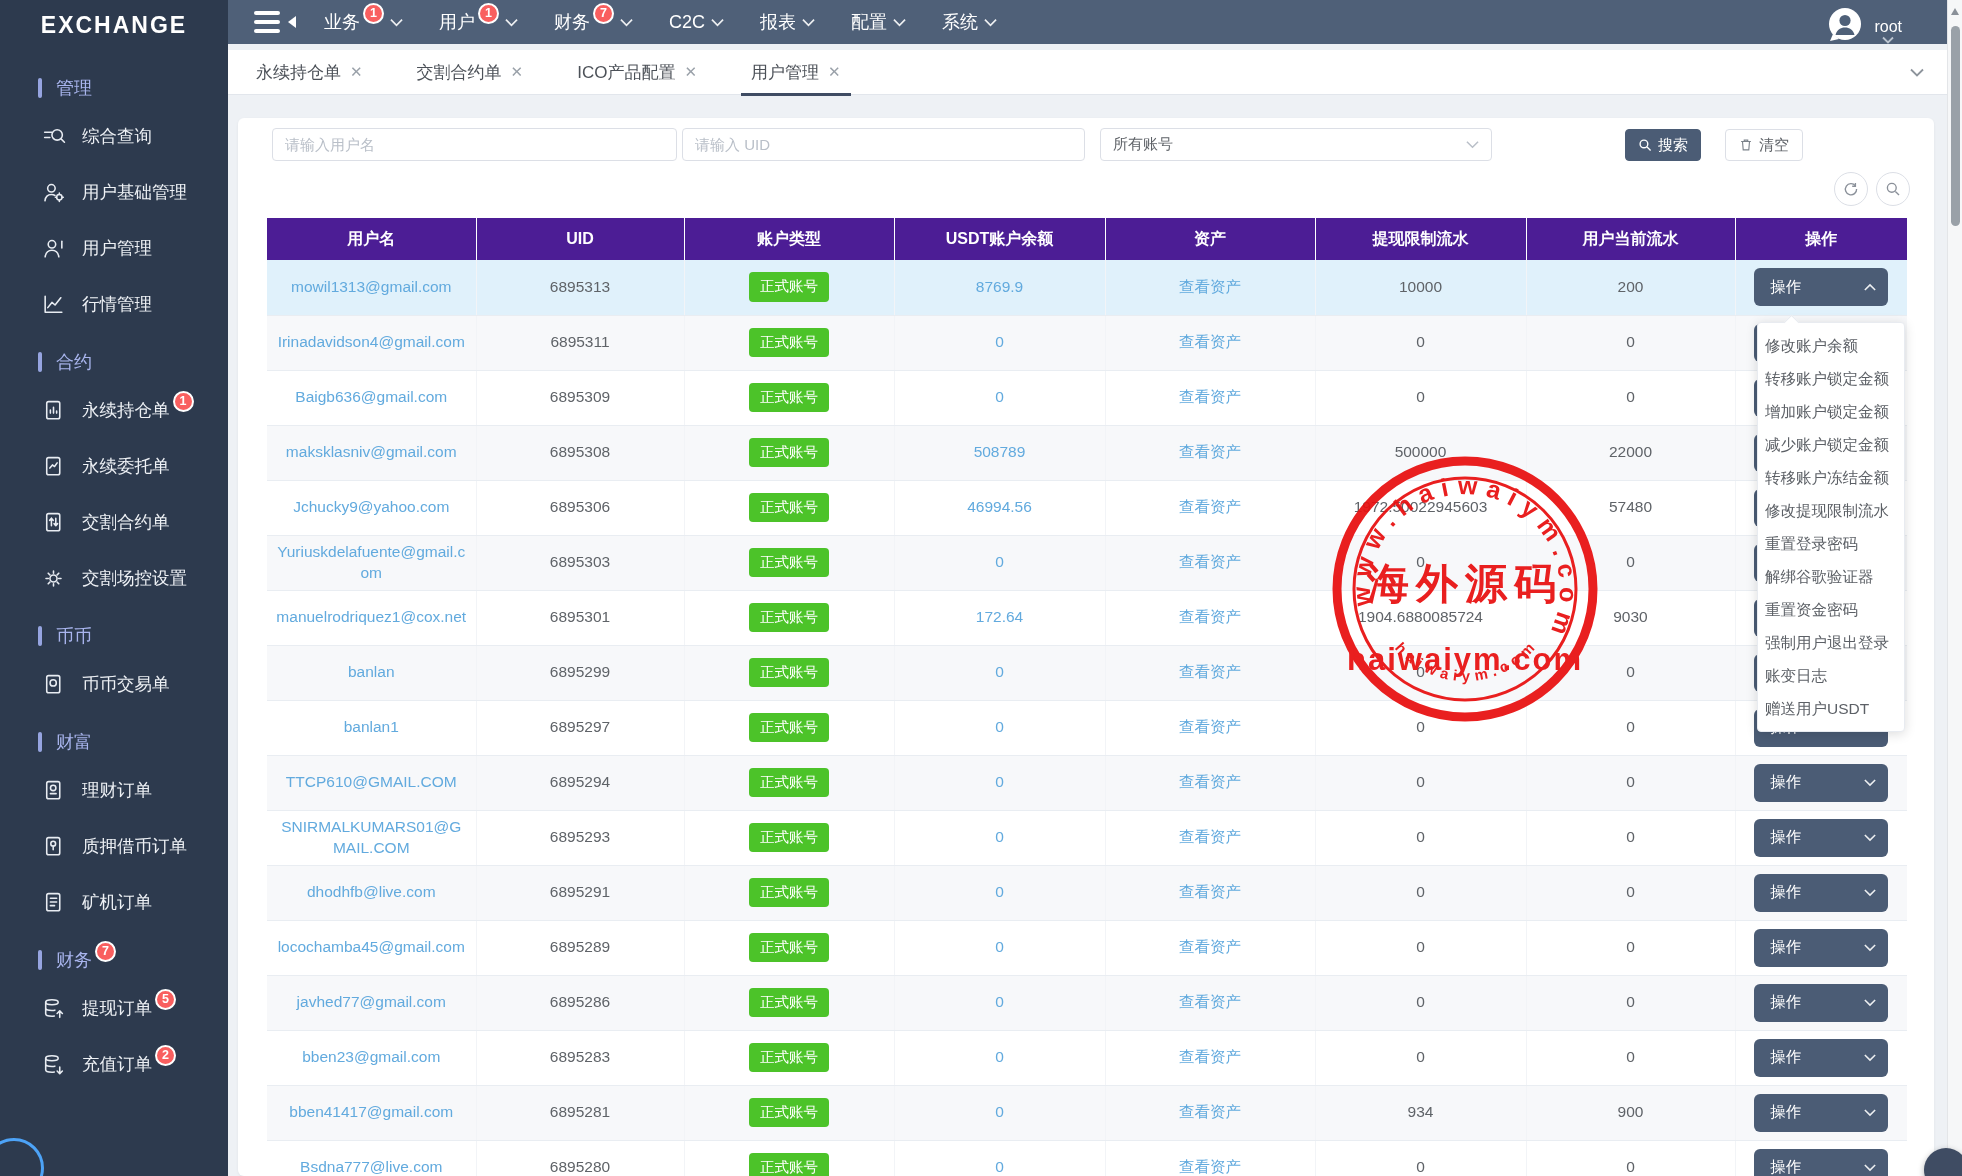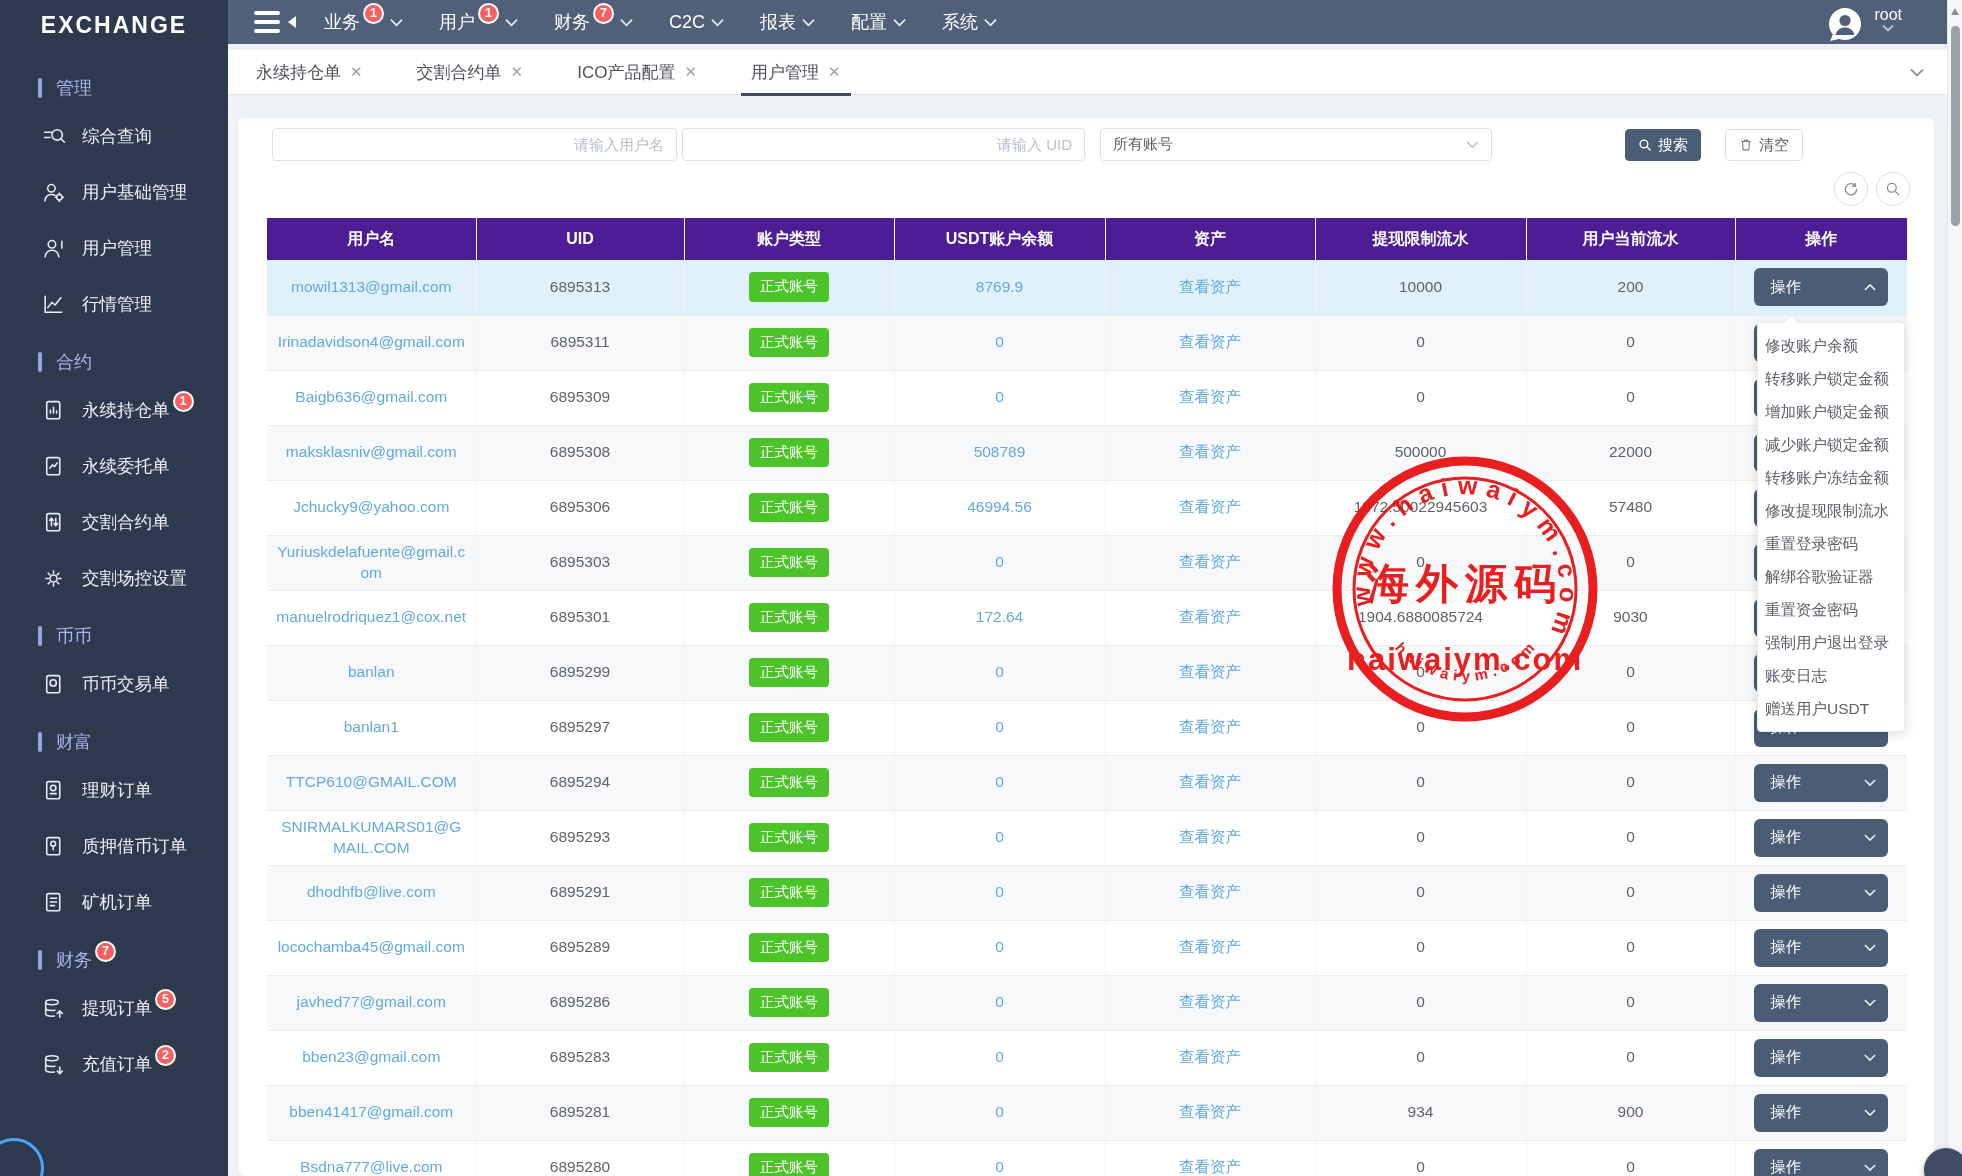--- a/index.html
+++ b/index.html
@@ -20,35 +20,35 @@
 
   
   .topbar{position:absolute;left:228px;top:0;width:1734px;height:44px;background:#4f6078;display:flex;align-items:center;z-index:15;}
   .burger{margin-left:26px;display:flex;align-items:center;gap:8px;cursor:pointer;}
   .burger .bars{display:flex;flex-direction:column;gap:5px;}
   .burger .bars i{display:block;width:26px;height:4px;background:#fff;border-radius:2px;}
   .burger .tri{width:0;height:0;border-top:6px solid transparent;border-bottom:6px solid transparent;border-right:8px solid #fff;}
   .topnav{display:flex;margin-left:28px;gap:36px;height:50px;align-items:center;}
   .nav-item{display:flex;align-items:center;color:#fff;font-size:18px;cursor:pointer;}
   .nav-item .chev{margin-left:6px;opacity:.9;display:flex;}
-  .userbox{position:absolute;right:60px;top:6px;display:flex;gap:10px;align-items:flex-start;cursor:pointer;}
+  .userbox{position:absolute;right:60px;top:6px;display:flex;gap:10px;align-items:flex-end;cursor:pointer;}
   .usercol{display:flex;flex-direction:column;align-items:flex-start;line-height:1.1;}
   .usercol .uname{color:#fff;font-size:16px;}
   .usercol .chev{margin-left:8px;opacity:.85;display:flex;}
 
   
   .tabbar{position:absolute;left:228px;top:50px;width:1734px;height:45px;background:#fff;border-bottom:1px solid #e2e6ec;display:flex;align-items:center;padding-left:18px;box-sizing:border-box;z-index:14;}
   .tab{position:relative;height:45px;display:flex;align-items:center;padding:0 10px;margin-right:34px;color:#4c5158;font-size:17px;cursor:pointer;}
   .tab .x{margin-left:9px;color:#9aa1a9;font-size:15px;}
   .tab.active::after{content:"";position:absolute;left:0;right:0;bottom:-1px;height:3px;background:#3f4c63;}
   .tab-chevron{position:absolute;right:38px;color:#8d949c;display:flex;cursor:pointer;}
 
   
   .card{position:absolute;left:238px;top:118px;width:1696px;height:1058px;background:#fff;border-radius:6px;box-shadow:0 1px 3px rgba(0,0,0,.06);z-index:10;}
-  .inp{position:absolute;height:33px;border:1px solid #dcdfe6;border-radius:4px;box-sizing:border-box;font-size:15px;color:#5f6368;padding:0 12px;background:#fff;font-family:inherit;outline:none;text-align:right;}
+  .inp{position:absolute;height:33px;border:1px solid #dcdfe6;border-radius:4px;box-sizing:border-box;font-size:15px;color:#5f6368;padding:0 12px;background:#fff;font-family:inherit;outline:none;}
   .inp::placeholder{color:#b9bfc8;}
   #inp-user{left:34px;top:10px;width:405px;}
   #inp-uid{left:444px;top:10px;width:403px;}
   .select{position:absolute;left:862px;top:10px;width:392px;height:33px;border:1px solid #dcdfe6;border-radius:4px;box-sizing:border-box;display:flex;align-items:center;justify-content:space-between;padding:0 12px;color:#5f6368;font-size:15px;cursor:pointer;background:#fff;}
   .btn{position:absolute;top:11px;height:32px;border-radius:4px;display:inline-flex;align-items:center;justify-content:center;gap:6px;font-size:15px;cursor:pointer;box-sizing:border-box;font-family:inherit;}
   #btn-search{left:1387px;width:76px;background:#4b5c75;color:#fff;border:1px solid #4b5c75;}
   #btn-clear{left:1487px;width:78px;background:#fff;color:#5f6368;border:1px solid #dcdfe6;}
   .circ{position:absolute;top:54px;width:32px;height:32px;border-radius:50%;border:1px solid #dcdfe6;background:#fff;display:flex;align-items:center;justify-content:center;cursor:pointer;}
   #circ-refresh{left:1596px;}
   #circ-zoom{left:1638px;}

